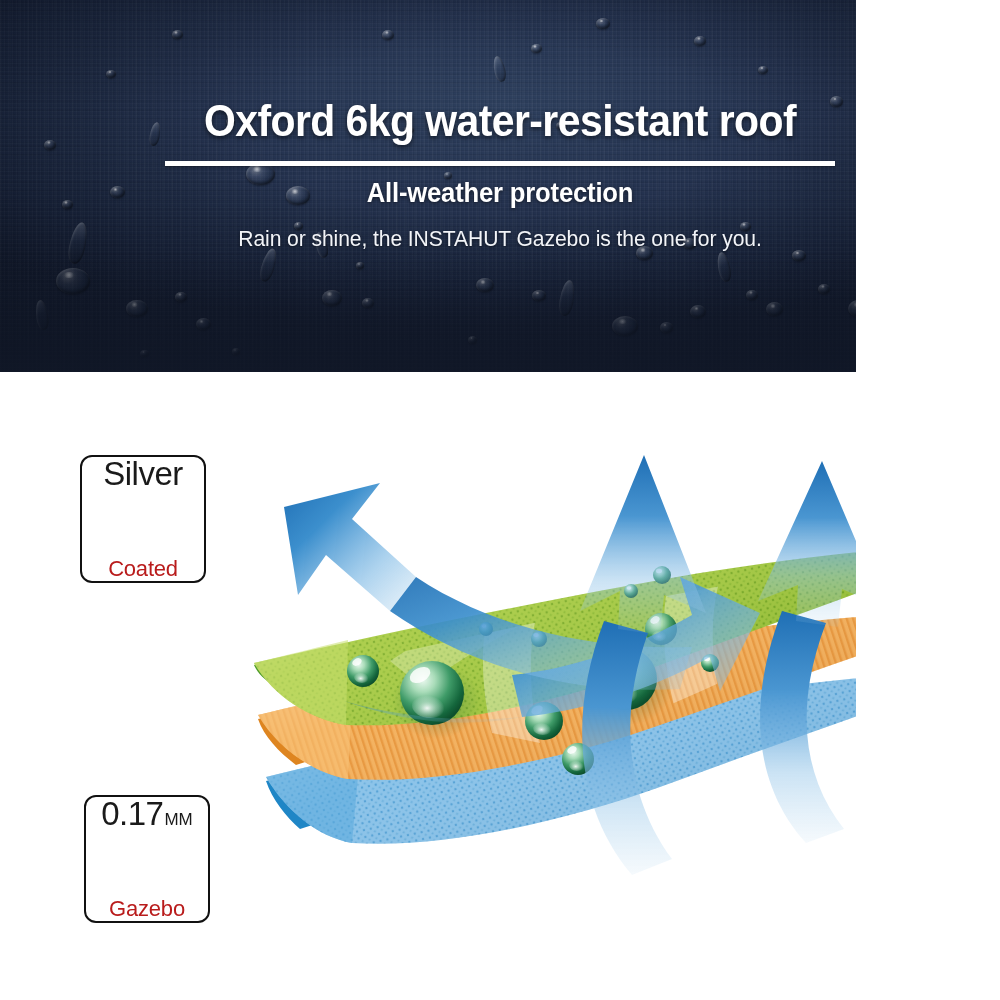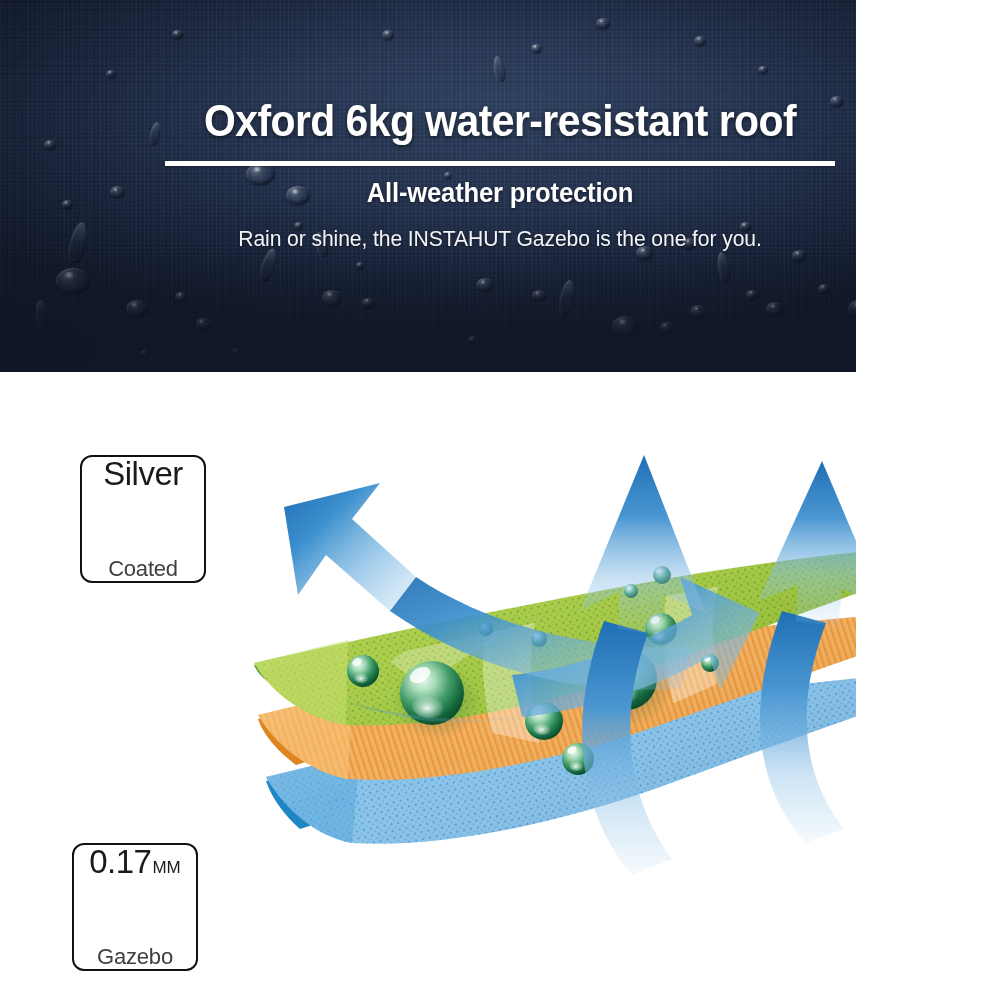--- a/index.html
+++ b/index.html
@@ -62,24 +62,24 @@
   
   .lower{position:absolute;left:0;top:372px;width:1000px;height:628px;background:#fff;}
 
   
   .badge{position:absolute;width:126px;height:128px;border:2px solid #111;border-radius:12px;
     background:#fff;display:flex;flex-direction:column;align-items:center;justify-content:space-between;
     box-sizing:border-box;}
   .badge .big{font-size:33px;color:#1a1a1a;line-height:1.02;font-weight:400;letter-spacing:-.5px;
     display:flex;align-items:baseline;justify-content:center;}
   .badge .unit{font-size:17px;letter-spacing:0;margin-left:1px;}
-  .badge .small{font-size:22px;color:#404040;line-height:1.1;font-weight:400;letter-spacing:-.2px;margin-top:1px;}
+  .badge .small{font-size:22px;color:#b91c1c;line-height:1.1;font-weight:400;letter-spacing:-.2px;margin-top:1px;}
   #badge-1{left:80px;top:455px;}
   #badge-2{left:80px;top:625px;}
-  #badge-3{left:72px;top:795px;margin-top:48px;}
+  #badge-3{left:84px;top:795px;}
 
   
   .illo{position:absolute;left:240px;top:425px;width:760px;height:540px;}
   .illo svg{display:block;width:760px;height:540px;}
 </style>
 </head>
 <body>
 
 <div class="page">
 

